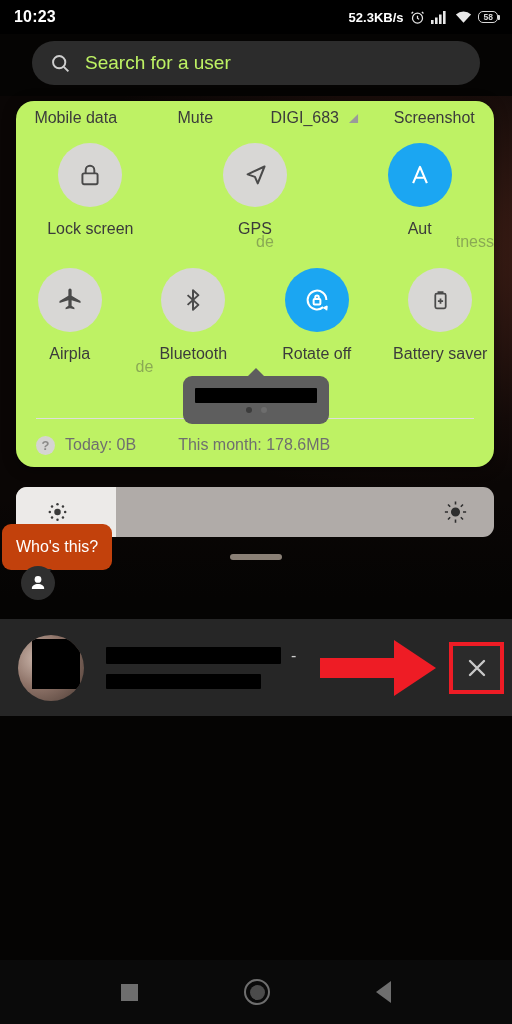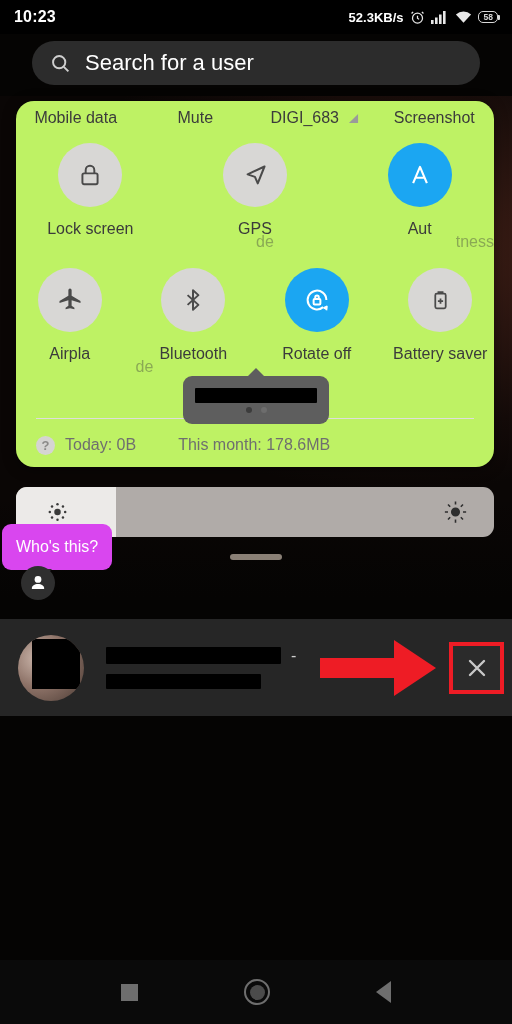--- a/index.html
+++ b/index.html
@@ -42,21 +42,21 @@
     content:""; position:absolute; right:-3px; top:3px; width:2px; height:5px;
     background:#d8d8d8; border-radius:0 1px 1px 0;
   }
 
   
   .searchbar {
     position:absolute; left:32px; top:41px; width:448px; height:44px;
     background:#2c2c2c; border-radius:22px;
     display:flex; align-items:center; padding:0 18px; gap:14px; z-index:40;
   }
-  .search-text { color:#ffffff; font-size:22px; }
+  .search-text { color:#bef264; font-size:19px; }
 
   
   .qs-panel {
     position:absolute; left:16px; top:101px; width:478px; height:366px;
     background:#bef264; border-radius:18px; overflow:hidden;
     box-shadow:0 2px 14px rgba(0,0,0,.45);
   }
   .qs-toplabels {
     position:absolute; top:0; left:0; width:100%; height:34px;
     display:flex; align-items:center;
@@ -134,21 +134,21 @@
 
   
   .handle {
     position:absolute; left:50%; margin-left:-26px; top:554px;
     width:52px; height:6px; border-radius:3px; background:#8a8076; z-index:8;
   }
 
   
   .whos-tip {
     position:absolute; left:2px; top:524px; width:110px; height:46px;
-    background:#d946ef; border-radius:9px; z-index:20;
+    background:#c2410c; border-radius:9px; z-index:20;
     display:flex; align-items:center; justify-content:center;
   }
   .whos-tip span { color:#fff; font-size:16px; white-space:nowrap; }
   .whos-tip:after{
     content:""; position:absolute; bottom:-7px; left:34px;
     border-left:8px solid transparent; border-right:8px solid transparent;
     border-top:8px solid #2f2f2f;
   }
   .account-fab {
     position:absolute; left:21px; top:566px; width:34px; height:34px;

